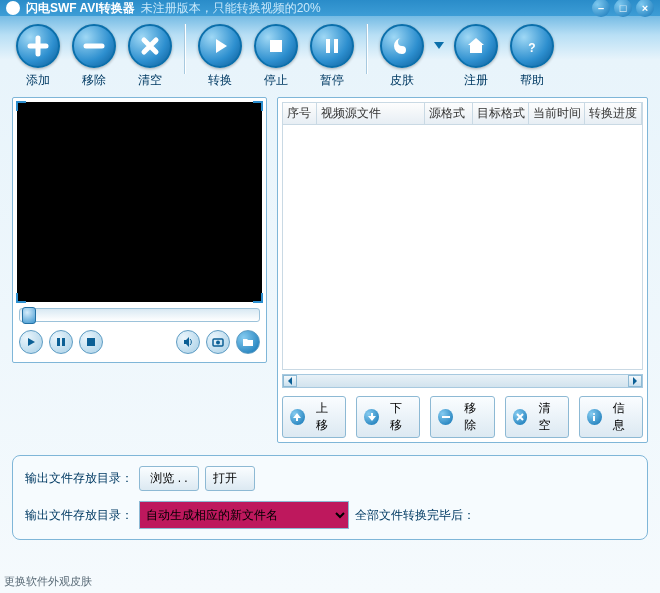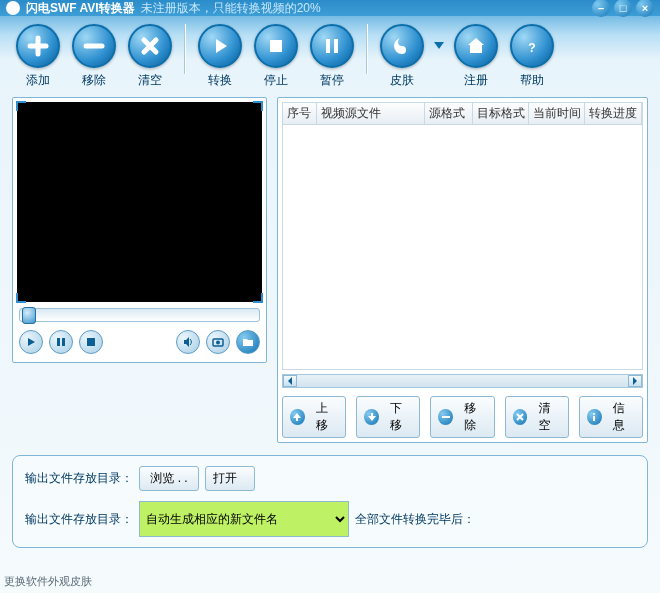--- a/index.html
+++ b/index.html
@@ -37,21 +37,21 @@
 .scrollx{height:14px;margin:0 4px;background:linear-gradient(180deg,#e8f1f7,#d2e3ee);border:1px solid #a7c9df;position:relative}
 .scrollx .sbtn{position:absolute;top:0;width:14px;height:12px;background:linear-gradient(180deg,#f4f9fc,#c9dfed);border:1px solid #8db9d4;display:flex;align-items:center;justify-content:center}
 .tblbtns{display:flex;gap:10px;padding:8px 4px 4px;justify-content:space-between}
 .btn{display:inline-flex;align-items:center;background:linear-gradient(180deg,#fafdff,#dce9f2);border:1px solid #8db9d4;border-radius:3px;padding:3px 7px;cursor:pointer;gap:11px}
 .btn .bi{width:16px;height:16px;border-radius:50%;background:radial-gradient(circle at 30% 30%,#85cbf0,#0e72b3);display:flex;align-items:center;justify-content:center}
 .bottom{margin:4px 12px;border:1px solid #7fb6d8;border-radius:8px;padding:10px 12px;background:#f6fbfe}
 .brow{display:flex;align-items:center;gap:6px;margin-bottom:10px}
 .brow:last-child{margin-bottom:0}
 .blabel{color:#003a63}
 .tin{flex:1;border:1px solid #8db9d4;background:#fff;padding:2px 4px;height:20px;font-family:monospace}
-.sel{border:1px solid #8db9d4;background:#bef264;height:36px;padding:1px 2px}
+.sel{border:1px solid #8db9d4;background:#be185d;height:28px;padding:1px 2px}
 .status{position:absolute;left:4px;bottom:4px;color:#5a6b77;font-size:11px}
 .subtitle{color:#c6e7fa;font-weight:normal;margin-left:6px}
 </style>
 </head>
 <body>
 
 <div class="titlebar">
   <span class="logo"></span>
   <span>闪电SWF AVI转换器</span>
   <span class="subtitle">未注册版本，只能转换视频的20%</span>

